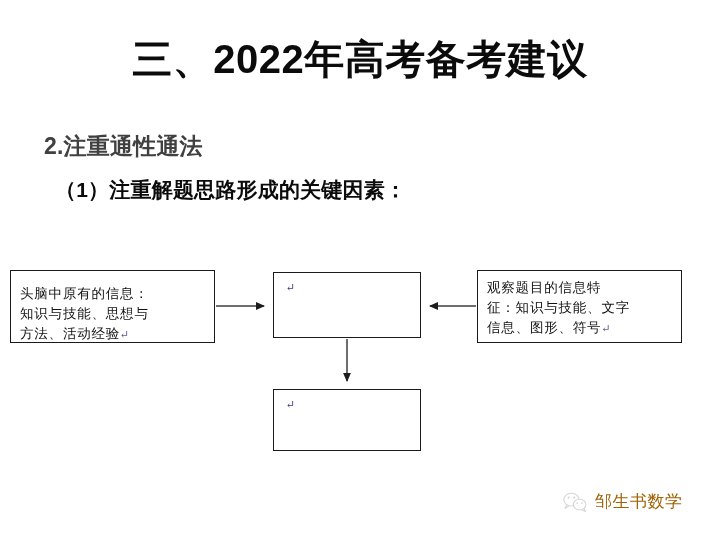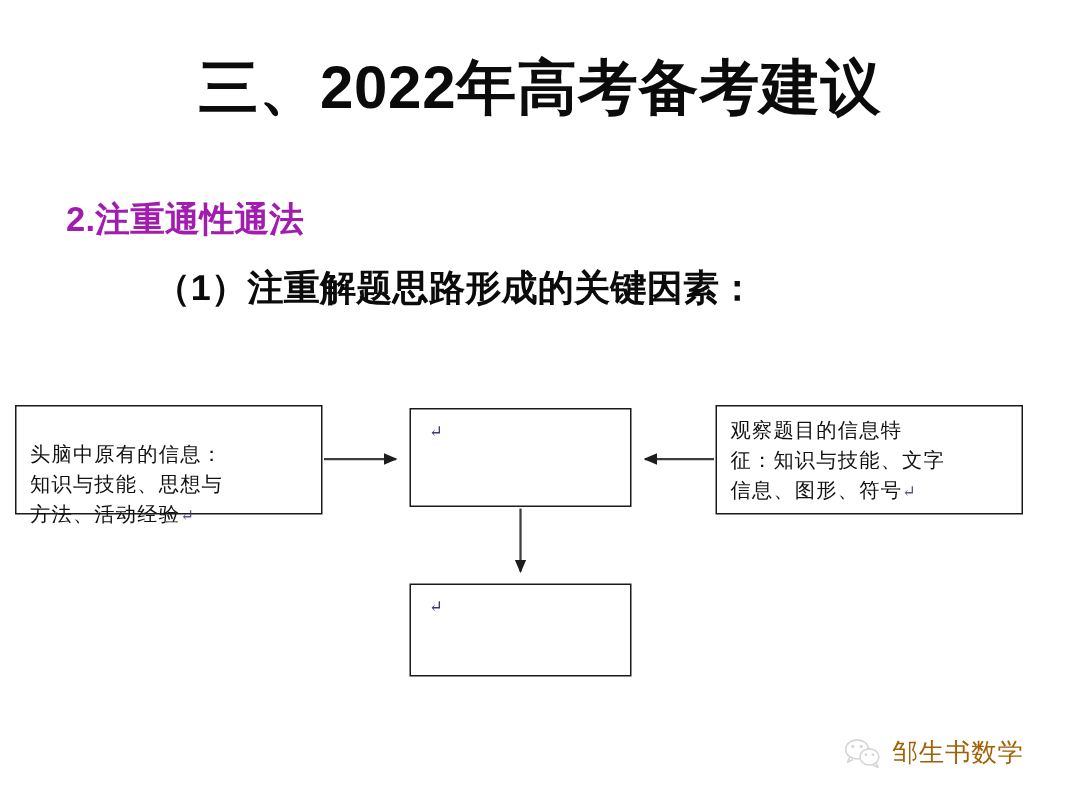--- a/index.html
+++ b/index.html
@@ -39,34 +39,33 @@
     white-space: nowrap;
   }
 
   
   .subtitle-1 {
     position: absolute;
     top: 131px;
     left: 44px;
     font-size: 23px;
     font-weight: 700;
-    color: #a21caf;
+    color: #404040;
     letter-spacing: 0.2px;
     white-space: nowrap;
   }
   .subtitle-2 {
     position: absolute;
     top: 176px;
     left: 55px;
-    font-size: 24px;
+    font-size: 21px;
     font-weight: 700;
     color: #0b0b0b;
     letter-spacing: 0.2px;
     white-space: nowrap;
-    margin-left: 48px;
   }
 
   
   .flowchart {
     position: absolute;
     left: 0;
     top: 0;
     width: 720px;
     height: 540px;
     pointer-events: none;
@@ -87,21 +86,21 @@
     font-family: "DejaVu Serif", "Liberation Serif", serif;
     color: #111111;
     pointer-events: auto;
   }
 
   .box-left {
     left: 10px;
     top: 270px;
     width: 205px;
     height: 73px;
-    padding: 22px 8px 0 9px;
+    padding: 12px 8px 0 9px;
   }
   .box-center {
     left: 273px;
     top: 272px;
     width: 148px;
     height: 66px;
     padding: 6px 8px 0 10px;
   }
   .box-right {
     left: 477px;

